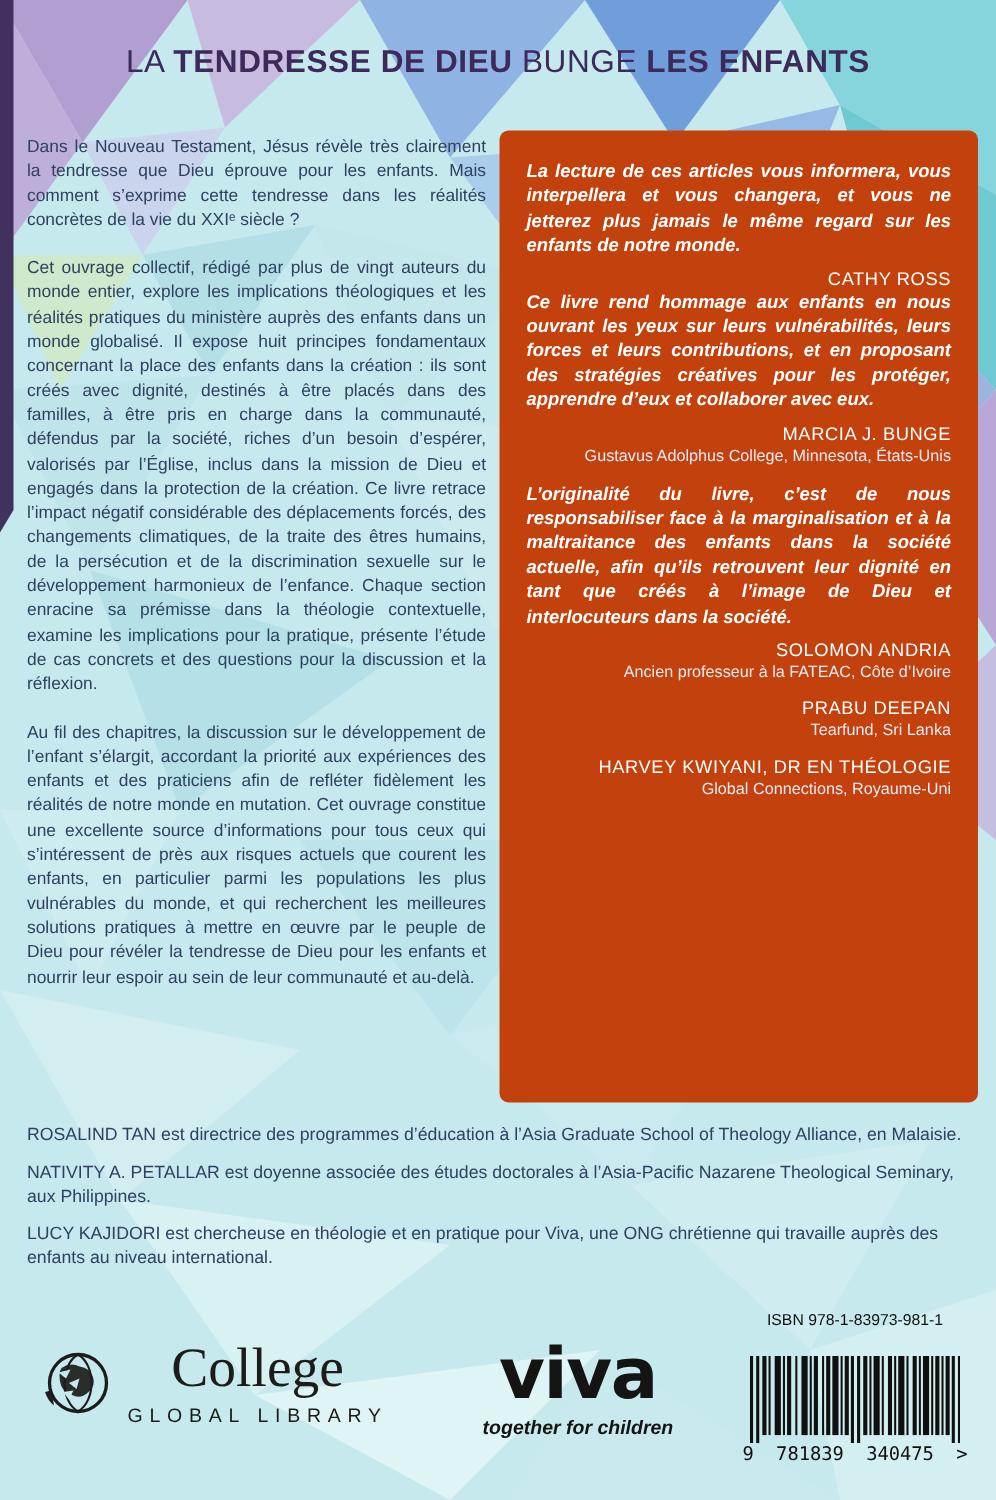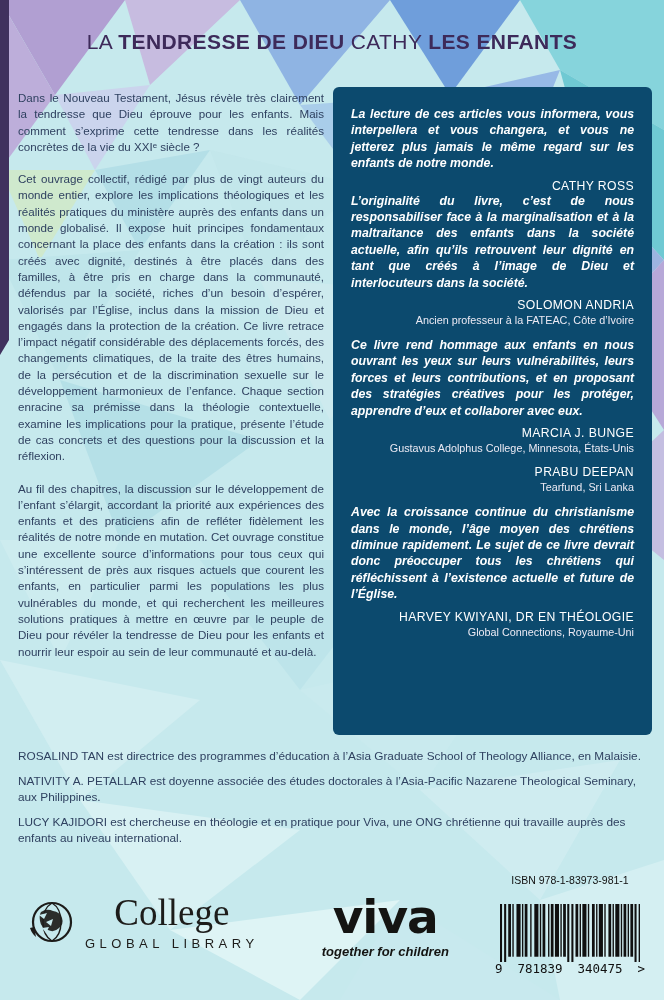--- a/index.html
+++ b/index.html
@@ -24,21 +24,21 @@
     position:absolute; left:18px; top:90px; width:306px;
     color:#2f4160;
   }
   .desc-col p {
     font-size:11.6px; line-height:16.3px; text-align:justify;
     margin-bottom:16px;
   }
 
   .quote-box {
     position:absolute; left:333px; top:87px; width:319px; height:648px;
-    background:#0c4a6e; border-radius:6px;
+    background:#c2410c; border-radius:6px;
     padding:19px 18px 12px 18px; overflow:hidden;
   }
   .quote {
     color:#ffffff; font-weight:700; font-style:italic;
     font-size:12.3px; line-height:16.4px; text-align:justify;
   }
   .endorser-name {
     color:#ffffff; font-size:12.2px; letter-spacing:.4px;
     text-align:right; margin-top:7px;
   }
@@ -118,49 +118,48 @@
   <polygon points="80,800 300,830 170,930" fill="#d8f1f3"></polygon>
   <polygon points="420,790 620,760 540,900" fill="#cfecf0"></polygon>
   <polygon points="170,930 400,900 300,1000" fill="#def4f5"></polygon>
   <polygon points="540,900 664,860 664,1000 560,1000" fill="#d4eff2"></polygon>
   <polygon points="400,900 560,1000 340,1000" fill="#c8e9ee"></polygon>
   <polygon points="0,0 9,0 9,340 0,355" fill="#40315e"></polygon>
 </svg>
 
 <div class="page">
 
-  <h1 class="title"><span>LA </span><b>TENDRESSE DE DIEU</b><span> CATHY </span><b>LES ENFANTS</b></h1>
+  <h1 class="title"><span>LA </span><b>TENDRESSE DE DIEU</b><span> BUNGE </span><b>LES ENFANTS</b></h1>
 
   <div class="desc-col">
     <p>Dans le Nouveau Testament, Jésus révèle très clairement la tendresse que Dieu éprouve pour les enfants. Mais comment s’exprime cette tendresse dans les réalités concrètes de la vie du XXIᵉ siècle ?</p>
     <p>Cet ouvrage collectif, rédigé par plus de vingt auteurs du monde entier, explore les implications théologiques et les réalités pratiques du ministère auprès des enfants dans un monde globalisé. Il expose huit principes fondamentaux concernant la place des enfants dans la création : ils sont créés avec dignité, destinés à être placés dans des familles, à être pris en charge dans la communauté, défendus par la société, riches d’un besoin d’espérer, valorisés par l’Église, inclus dans la mission de Dieu et engagés dans la protection de la création. Ce livre retrace l’impact négatif considérable des déplacements forcés, des changements climatiques, de la traite des êtres humains, de la persécution et de la discrimination sexuelle sur le développement harmonieux de l’enfance. Chaque section enracine sa prémisse dans la théologie contextuelle, examine les implications pour la pratique, présente l’étude de cas concrets et des questions pour la discussion et la réflexion.</p>
     <p>Au fil des chapitres, la discussion sur le développement de l’enfant s’élargit, accordant la priorité aux expériences des enfants et des praticiens afin de refléter fidèlement les réalités de notre monde en mutation. Cet ouvrage constitue une excellente source d’informations pour tous ceux qui s’intéressent de près aux risques actuels que courent les enfants, en particulier parmi les populations les plus vulnérables du monde, et qui recherchent les meilleures solutions pratiques à mettre en œuvre par le peuple de Dieu pour révéler la tendresse de Dieu pour les enfants et nourrir leur espoir au sein de leur communauté et au-delà.</p>
   </div>
 
   <aside class="quote-box">
     <div>
       <blockquote class="quote">La lecture de ces articles vous informera, vous interpellera et vous changera, et vous ne jetterez plus jamais le même regard sur les enfants de notre monde.</blockquote>
       <div class="endorser-name">CATHY ROSS</div>
     </div>
     <div>
+      <blockquote class="quote">Ce livre rend hommage aux enfants en nous ouvrant les yeux sur leurs vulnérabilités, leurs forces et leurs contributions, et en proposant des stratégies créatives pour les protéger, apprendre d’eux et collaborer avec eux.</blockquote>
+      <div class="endorser-name">MARCIA J. BUNGE</div>
+      <div class="endorser-aff">Gustavus Adolphus College, Minnesota, États-Unis</div>
+    </div>
+    <div>
       <blockquote class="quote">L’originalité du livre, c’est de nous responsabiliser face à la marginalisation et à la maltraitance des enfants dans la société actuelle, afin qu’ils retrouvent leur dignité en tant que créés à l’image de Dieu et interlocuteurs dans la société.</blockquote>
       <div class="endorser-name">SOLOMON ANDRIA</div>
       <div class="endorser-aff">Ancien professeur à la FATEAC, Côte d’Ivoire</div>
     </div>
     <div>
-      <blockquote class="quote">Ce livre rend hommage aux enfants en nous ouvrant les yeux sur leurs vulnérabilités, leurs forces et leurs contributions, et en proposant des stratégies créatives pour les protéger, apprendre d’eux et collaborer avec eux.</blockquote>
-      <div class="endorser-name">MARCIA J. BUNGE</div>
-      <div class="endorser-aff">Gustavus Adolphus College, Minnesota, États-Unis</div>
-    </div>
-    <div>
       <div class="endorser-name">PRABU DEEPAN</div>
       <div class="endorser-aff">Tearfund, Sri Lanka</div>
     </div>
     <div>
-      <blockquote class="quote">Avec la croissance continue du christianisme dans le monde, l’âge moyen des chrétiens diminue rapidement. Le sujet de ce livre devrait donc préoccuper tous les chrétiens qui réfléchissent à l’existence actuelle et future de l’Église.</blockquote>
       <div class="endorser-name">HARVEY KWIYANI, DR EN THÉOLOGIE</div>
       <div class="endorser-aff">Global Connections, Royaume-Uni</div>
     </div>
   </aside>
 
   <div class="bios">
     <p><span class="bio-name">ROSALIND TAN</span><span> est directrice des programmes d’éducation à l’Asia Graduate School of Theology Alliance, en Malaisie.</span></p>
     <p><span class="bio-name">NATIVITY A. PETALLAR</span><span> est doyenne associée des études doctorales à l’Asia-Pacific Nazarene Theological Seminary, aux Philippines.</span></p>
     <p><span class="bio-name">LUCY KAJIDORI</span><span> est chercheuse en théologie et en pratique pour Viva, une ONG chrétienne qui travaille auprès des enfants au niveau international.</span></p>
   </div>

